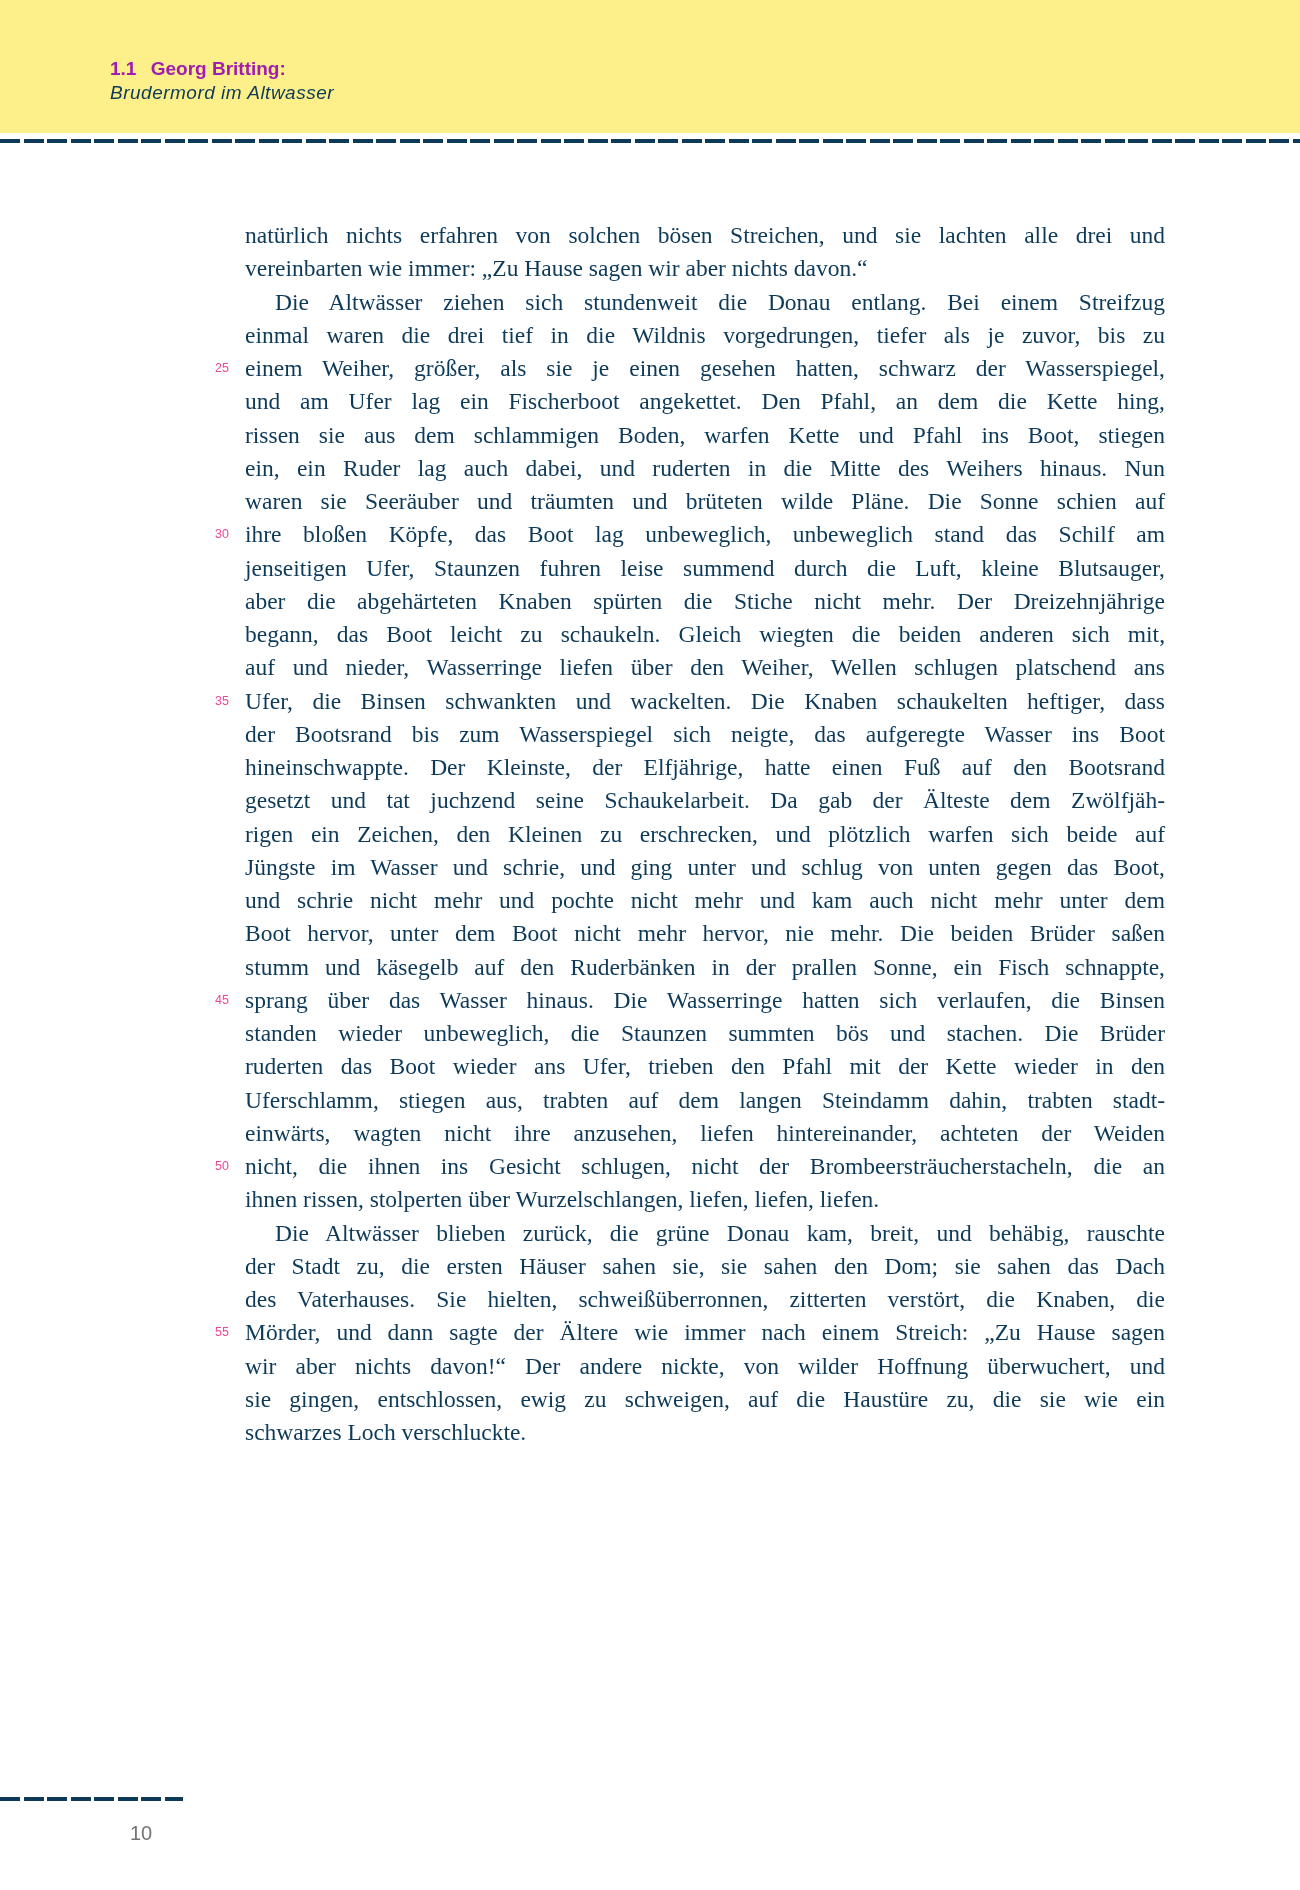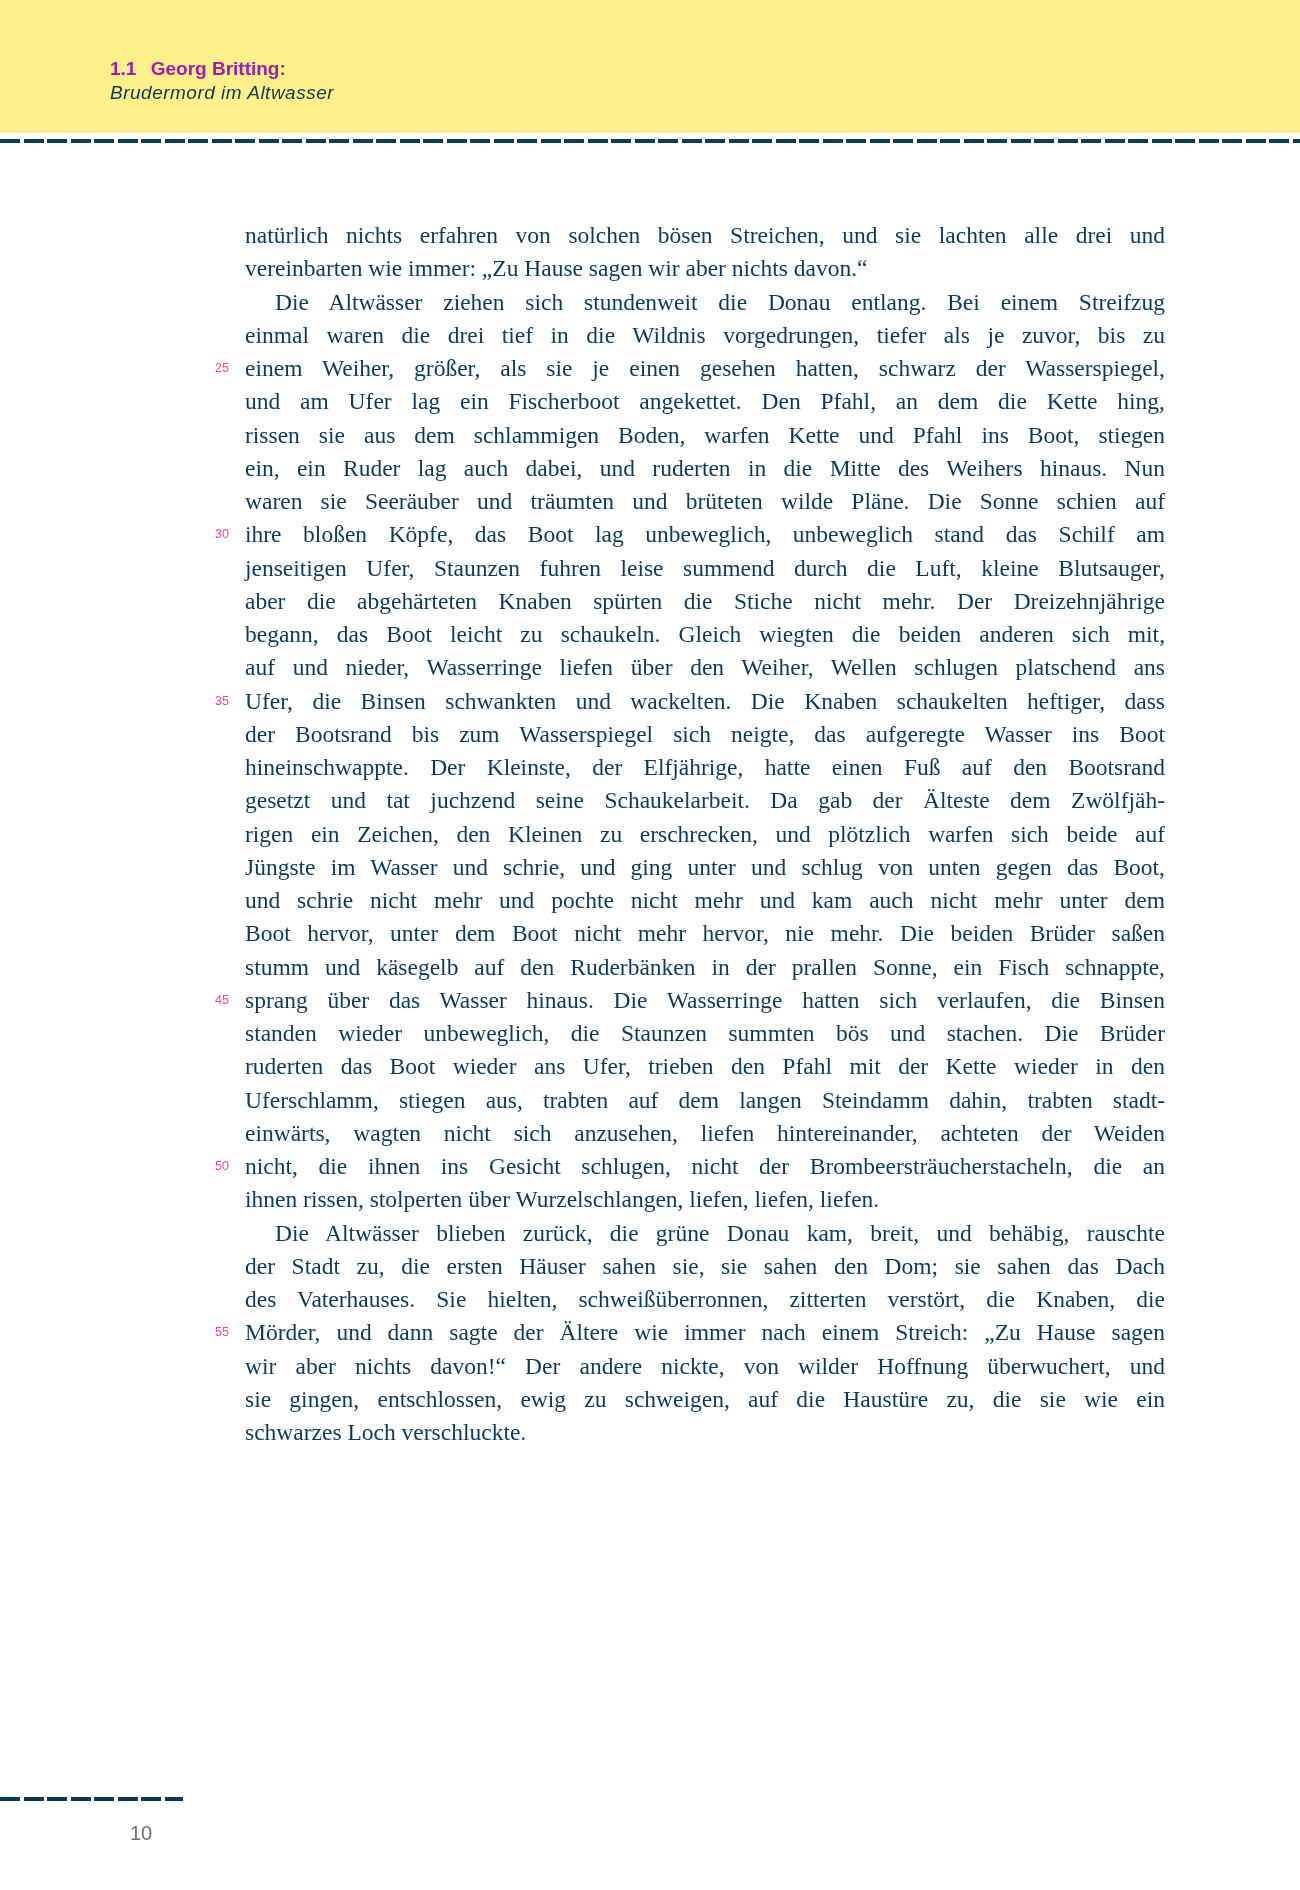--- a/index.html
+++ b/index.html
@@ -83,21 +83,21 @@
   <div class="line"><span style="word-spacing: 0px;">gesetzt und tat juchzend seine Schaukelarbeit. Da gab der Älteste dem Zwölfjäh-</span></div>
   <div class="line"><span style="word-spacing: 0px;">rigen ein Zeichen, den Kleinen zu erschrecken, und plötzlich warfen sich beide auf</span></div>
   <div class="line"><span style="word-spacing: 0px;">Jüngste im Wasser und schrie, und ging unter und schlug von unten gegen das Boot,</span></div>
   <div class="line"><span style="word-spacing: 0px;">und schrie nicht mehr und pochte nicht mehr und kam auch nicht mehr unter dem</span></div>
   <div class="line"><span style="word-spacing: 0px;">Boot hervor, unter dem Boot nicht mehr hervor, nie mehr. Die beiden Brüder saßen</span></div>
   <div class="line"><span style="word-spacing: 0px;">stumm und käsegelb auf den Ruderbänken in der prallen Sonne, ein Fisch schnappte,</span></div>
   <div class="line"><span class="line-no">45</span><span style="word-spacing: 0px;">sprang über das Wasser hinaus. Die Wasserringe hatten sich verlaufen, die Binsen</span></div>
   <div class="line"><span style="word-spacing: 0px;">standen wieder unbeweglich, die Staunzen summten bös und stachen. Die Brüder</span></div>
   <div class="line"><span style="word-spacing: 0px;">ruderten das Boot wieder ans Ufer, trieben den Pfahl mit der Kette wieder in den</span></div>
   <div class="line"><span style="word-spacing: 0px;">Uferschlamm, stiegen aus, trabten auf dem langen Steindamm dahin, trabten stadt-</span></div>
-  <div class="line"><span style="word-spacing: 0px;">einwärts, wagten nicht sich anzusehen, liefen hintereinander, achteten der Weiden</span></div>
+  <div class="line"><span style="word-spacing: 0px;">einwärts, wagten nicht ihre anzusehen, liefen hintereinander, achteten der Weiden</span></div>
   <div class="line"><span class="line-no">50</span><span style="word-spacing: 0px;">nicht, die ihnen ins Gesicht schlugen, nicht der Brombeersträucherstacheln, die an</span></div>
   <div class="line last"><span>ihnen rissen, stolperten über Wurzelschlangen, liefen, liefen, liefen.</span></div>
   <div class="line indent"><span style="word-spacing: 0px; margin-top: 36px;">Die Altwässer blieben zurück, die grüne Donau kam, breit, und behäbig, rauschte</span></div>
   <div class="line"><span style="word-spacing: 0px;">der Stadt zu, die ersten Häuser sahen sie, sie sahen den Dom; sie sahen das Dach</span></div>
   <div class="line"><span style="word-spacing: 0px;">des Vaterhauses. Sie hielten, schweißüberronnen, zitterten verstört, die Knaben, die</span></div>
   <div class="line"><span class="line-no">55</span><span style="word-spacing: 0px;">Mörder, und dann sagte der Ältere wie immer nach einem Streich: „Zu Hause sagen</span></div>
   <div class="line"><span style="word-spacing: 0px;">wir aber nichts davon!“ Der andere nickte, von wilder Hoffnung überwuchert, und</span></div>
   <div class="line"><span style="word-spacing: 0px;">sie gingen, entschlossen, ewig zu schweigen, auf die Haustüre zu, die sie wie ein</span></div>
   <div class="line last"><span>schwarzes Loch verschluckte.</span></div>
 </div>

